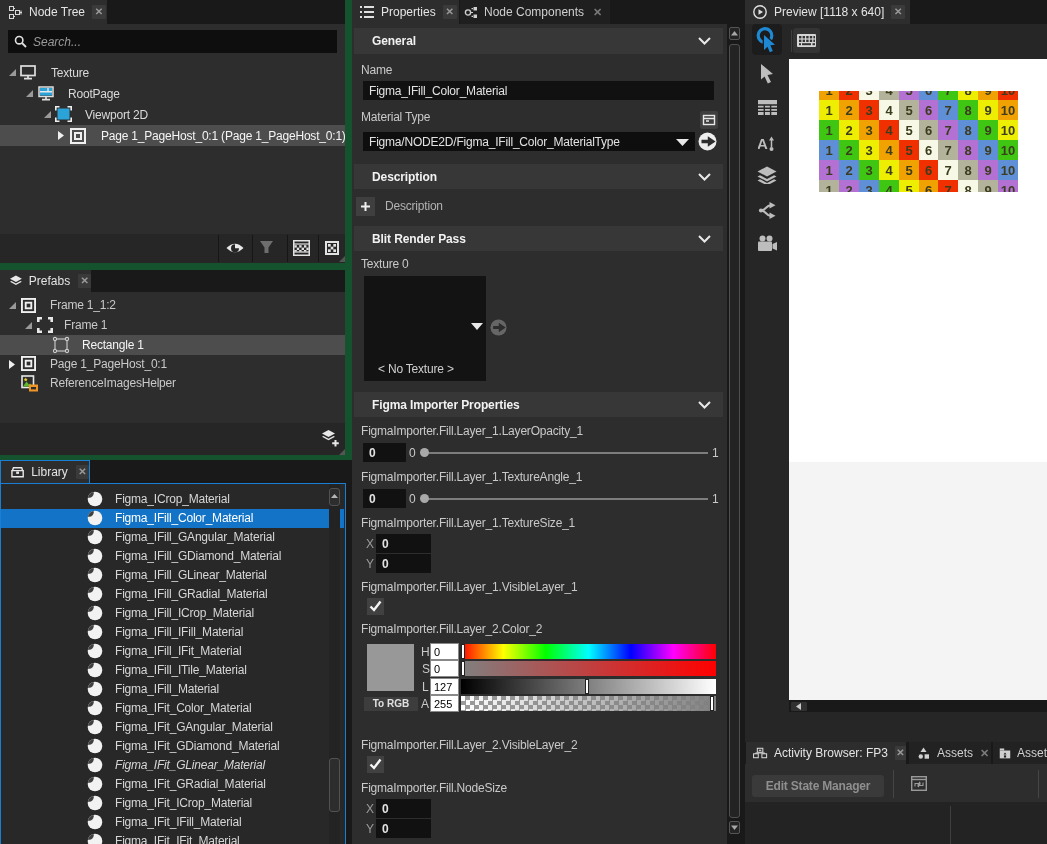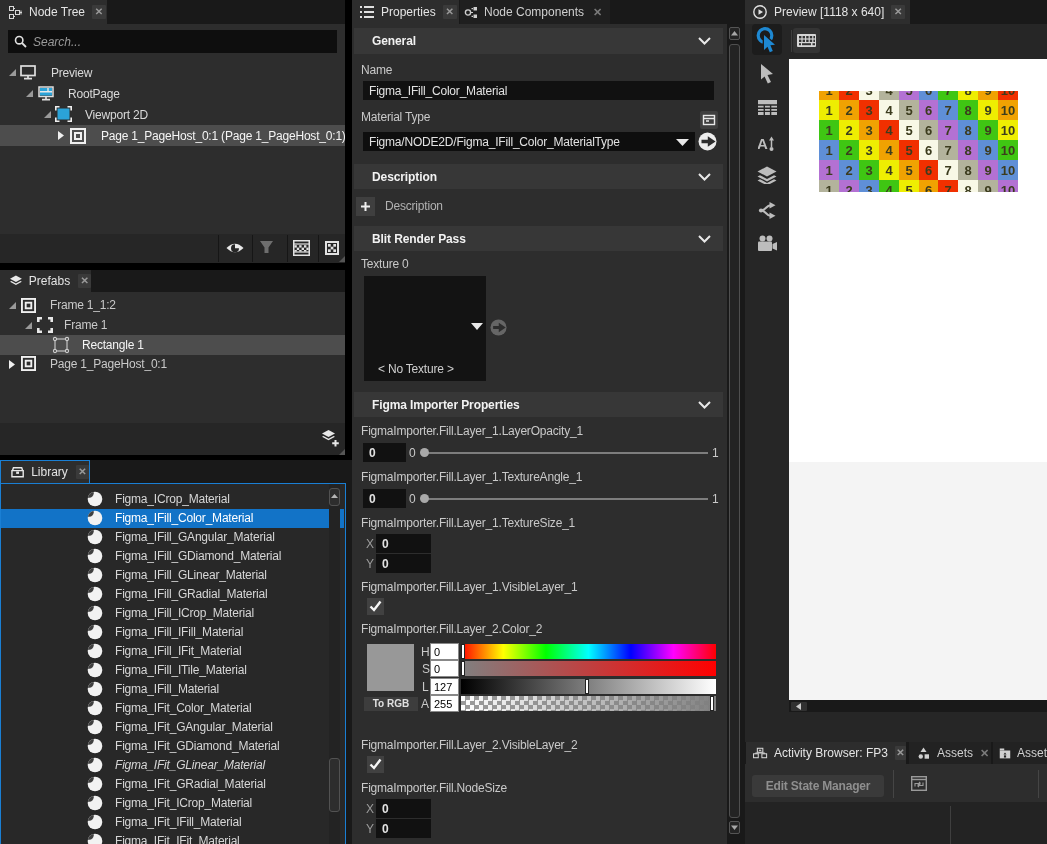--- a/index.html
+++ b/index.html
@@ -1,19 +1,19 @@
 <!DOCTYPE html>
 <html><head>
 <meta charset="utf-8">
 <style>
   * { margin:0; padding:0; box-sizing:border-box; }
   html,body { width:1047px; height:844px; overflow:hidden; background:#151515;
     font-family:"Liberation Sans", sans-serif; }
   .abs { position:absolute; }
-  #page { position:relative; width:1047px; height:844px; background:#000000; }
+  #page { position:relative; width:1047px; height:844px; background:#14532d; }
   .panel { background:#2d2d2d; }
   .tab { position:absolute; top:0; height:24px; background:#2d2d2d; color:#e4e4e4;
     font-size:12px; display:flex; align-items:center; white-space:nowrap; }
   .lbl { position:absolute; color:#c9c9c9; font-size:12px; letter-spacing:-0.2px; white-space:nowrap; }
   .inp { position:absolute; background:#111111; color:#e2e2e2; font-size:12px;
     display:flex; align-items:center; padding-left:6px; letter-spacing:-0.2px; white-space:nowrap;}
   .sect { position:absolute; left:354px; width:369px; background:#373737; color:#f2f2f2;
     font-weight:bold; font-size:12px; display:flex; align-items:center; padding-left:18px;
     letter-spacing:-0.1px;}
   .xclose { color:#7a7a7a; font-size:11px; font-weight:bold; }
@@ -49,21 +49,21 @@
       </div>
 
       <div class="abs" style="left:0;top:38px;width:345px;height:21px;">
         <svg class="abs" style="left:9px;top:7px;" width="7" height="7" viewBox="0 0 7 7">
             <path d="M7 0 L7 7 L0 7 Z" fill="#9a9a9a"></path>
           </svg>
         <svg class="abs" style="left:20px;top:3px;" width="16" height="15" viewBox="0 0 16 15">
           <rect x="1" y="1" width="14" height="9.5" fill="none" stroke="#e0e0e0" stroke-width="1.7"></rect>
           <path d="M8 10.5 V13 M4 13.7 H12" stroke="#e0e0e0" stroke-width="1.7"></path>
         </svg>
-        <span class="lbl" style="left:51px;top:4px;color:#d9d9d9;">Preview</span>
+        <span class="lbl" style="left:51px;top:4px;color:#d9d9d9;">Texture</span>
       </div>
       <div class="abs" style="left:0;top:59px;width:345px;height:21px;">
         <svg class="abs" style="left:26px;top:7px;" width="7" height="7" viewBox="0 0 7 7">
             <path d="M7 0 L7 7 L0 7 Z" fill="#9a9a9a"></path>
           </svg>
         <svg class="abs" style="left:38px;top:3px;" width="16" height="15" viewBox="0 0 16 15">
           <rect x="1" y="1" width="14" height="9.5" fill="none" stroke="#e0e0e0" stroke-width="1.5"></rect>
           <rect x="2" y="2" width="12" height="7.5" fill="#2ba3d8"></rect>
           <path d="M2 5.7 H14 M10 2 V5.7" stroke="#e9e9e9" stroke-width="1.4"></path>
           <path d="M8 10.5 V13 M4 13.7 H12" stroke="#e0e0e0" stroke-width="1.7"></path>
@@ -183,20 +183,30 @@
       </div>
       <div class="abs" style="left:0;top:63px;width:345px;height:19px;">
         <svg class="abs" style="left:9px;top:5px;" width="6" height="9" viewBox="0 0 6 9">
             <path d="M0 0 L6 4.5 L0 9 Z" fill="#f0f0f0"></path>
           </svg>
         <svg class="abs" style="left:21px;top:1px;" width="15" height="15" viewBox="0 0 16 16">
           <rect x="1" y="1" width="14" height="14" fill="none" stroke="#f0f0f0" stroke-width="2"></rect>
           <rect x="5" y="5" width="6" height="6" fill="none" stroke="#f0f0f0" stroke-width="2"></rect>
         </svg>
         <span class="lbl" style="left:50px;top:2px;">Page 1_PageHost_0:1</span>
+      </div>
+      <div class="abs" style="left:0;top:82px;width:345px;height:19px;">
+        <svg class="abs" style="left:21px;top:1px;" width="17" height="17" viewBox="0 0 17 17">
+          <rect x="1" y="1" width="11.5" height="11.5" fill="none" stroke="#e8e8e8" stroke-width="1.6"></rect>
+          <path d="M2 11.5 L5.5 6.5 L8 9.5 L9 8.5 L11.5 11.5 Z" fill="#5cb82e"></path>
+          <path d="M4.7 2.6 l0.6 1.2 1.3 0.2 -0.95 0.95 0.25 1.3 -1.2 -0.6 -1.2 0.6 0.25 -1.3 -0.95 -0.95 1.3 -0.2 Z" fill="#e8d31f"></path>
+          <rect x="8" y="9.5" width="9" height="7" fill="#ef9426"></rect>
+          <rect x="10" y="12" width="5" height="2.4" fill="#2d2d2d"></rect>
+        </svg>
+        <span class="lbl" style="left:50px;top:2px;">ReferenceImagesHelper</span>
       </div>
     </div>
     <div class="abs" style="left:0;top:153px;width:345px;height:32px;background:#262626;">
       <svg class="abs" style="left:321px;top:6px;" width="19" height="19" viewBox="0 0 19 19">
         <path d="M7.5 1 L14 4.5 L7.5 8 L1 4.5 Z" fill="#e8e8e8"></path>
         <path d="M2.5 7 L7.5 9.7 L12.5 7 L14 7.8 L7.5 11.3 L1 7.8 Z" fill="#e8e8e8"></path>
         <path d="M14.5 11 V17.5 M11.2 14.2 H17.8" stroke="#e8e8e8" stroke-width="2"></path>
       </svg>
       <svg class="abs" style="left:339px;top:26px;" width="6" height="6" viewBox="0 0 6 6">
           <path d="M6 0 V6 H0 Z" fill="#555"></path>

